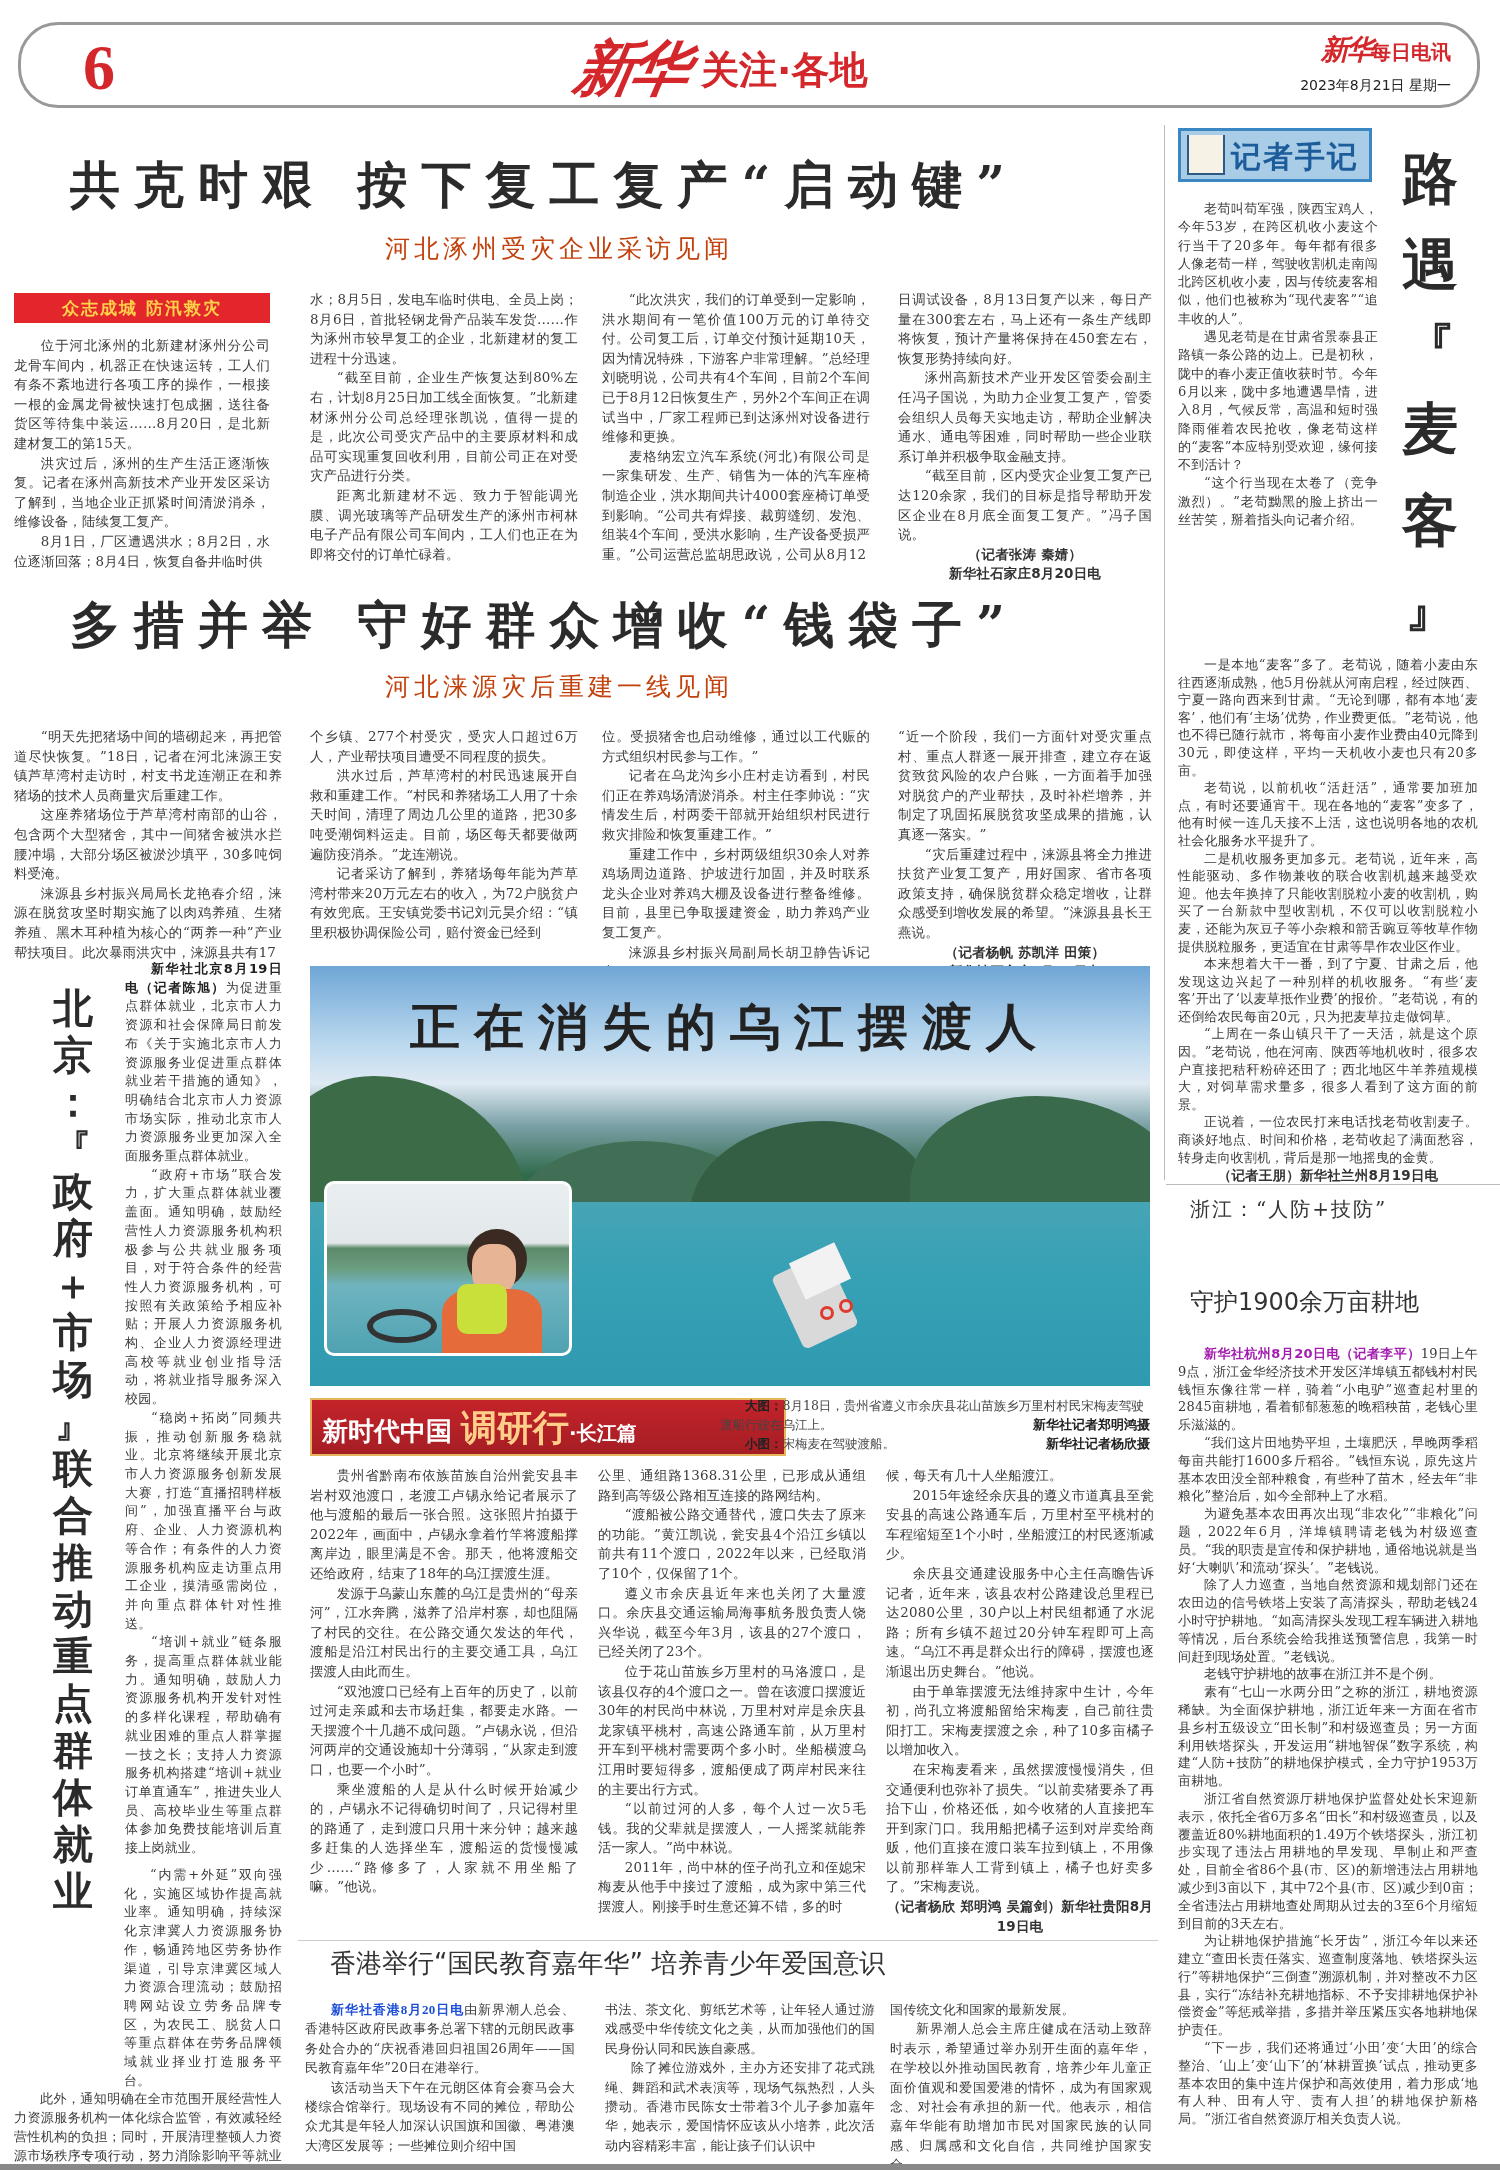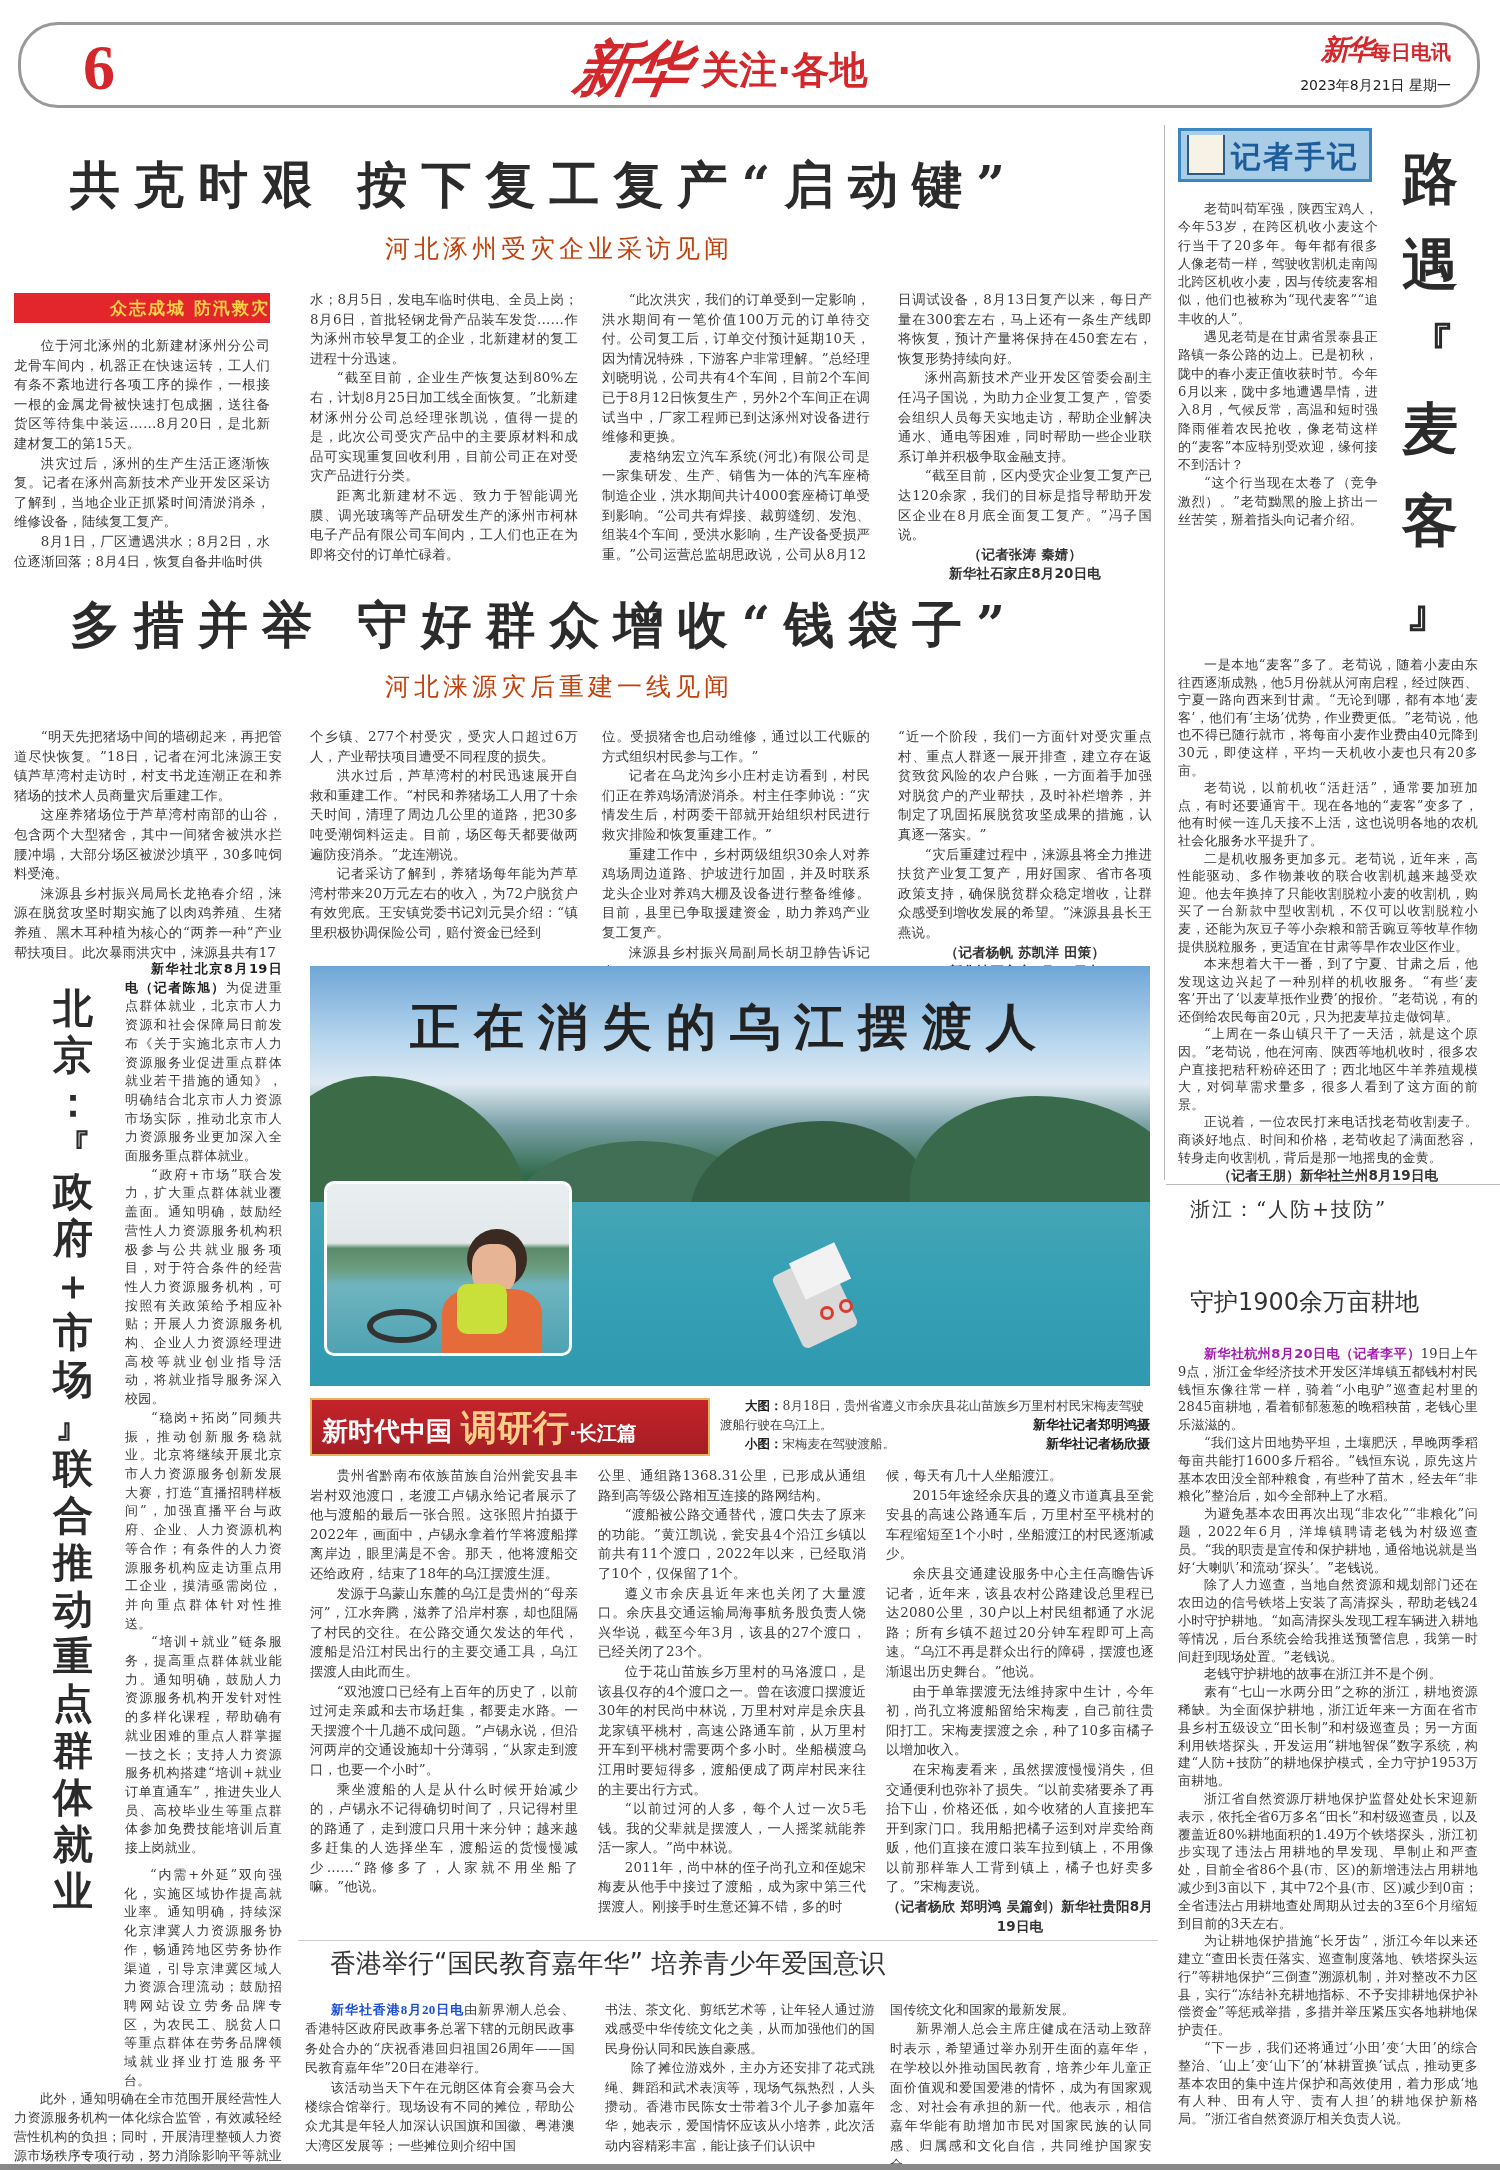--- a/index.html
+++ b/index.html
@@ -12,34 +12,34 @@
 .sig{text-align:center;font-family:"DejaVu Sans","Liberation Sans",sans-serif;font-weight:bold;color:#333;font-size:13.5px;line-height:19.6px}
 
 #masthead{left:18px;top:22px;width:1462px;height:86px;border:3px solid #999;border-radius:40px;background:#fff}
 #page-num{left:62px;top:8px;font-family:"Liberation Serif",serif;font-size:64px;color:#d4272b;font-weight:bold;line-height:70px}
 #mast-brand{left:555px;top:5px;font-family:"DejaVu Serif",serif;font-style:italic;font-weight:bold;font-size:60px;color:#d4272b;line-height:76px;transform:skewX(-10deg);letter-spacing:-6px}
 #mast-section{left:680px;top:20px;font-family:"DejaVu Sans",sans-serif;font-size:38px;color:#d4272b;line-height:50px;font-weight:bold}
 #mast-date{right:26px;top:52px;font-family:"DejaVu Sans",sans-serif;font-size:14px;color:#222}
 
 .hl{font-family:"DejaVu Serif",serif;font-weight:bold;color:#2b2b2b;letter-spacing:14px;white-space:nowrap}
 .sub{font-family:Liberation Serif, serif;color:#c2410c;letter-spacing:4px;white-space:nowrap}
-.redtag{background:#e3262b;color:#ffd24a;font-family:"DejaVu Sans",sans-serif;font-weight:bold;text-align:right;letter-spacing:2px}
+.redtag{background:#e3262b;color:#ffd24a;font-family:"DejaVu Sans",sans-serif;font-weight:bold;text-align:center;letter-spacing:2px}
 .vline{background:#bbb;width:1px}
 
 #notebook{left:1178px;top:128px;width:194px;height:54px;background:#a9cde6;border:3px solid #3b87c3}
 #notebook-icon{position:absolute;left:6px;top:4px;width:38px;height:40px;background:#f6f2e6;border:2px solid #2c5a84;border-top:none}
 #notebook-label{position:absolute;left:50px;top:6px;font-family:"DejaVu Sans",sans-serif;font-weight:bold;font-size:30px;color:#1d5c9a;line-height:40px;letter-spacing:2px}
 .vtitle{font-family:"DejaVu Serif",serif;font-weight:bold;color:#2b2b2b;text-align:center;line-height:1}
 
 #photo{left:310px;top:966px;width:840px;height:420px;overflow:hidden;background:linear-gradient(180deg,#6fa6d6 0%,#b8d7ee 18%,#dfeaf3 28%,#7aa0a6 38%,#2f6a4a 50%,#3f7c5a 60%,#4aa0b0 68%,#3d9db6 80%,#3aa0b8 100%)}
 #photo-title{position:absolute;left:0;top:28px;width:100%;text-align:center;font-family:"DejaVu Serif",serif;font-weight:bold;font-size:50px;color:#222;letter-spacing:14px}
 .mtn{position:absolute;background:#2e5e3e}
 #inset{position:absolute;left:14px;top:215px;width:248px;height:175px;border:3px solid #fff;border-radius:10px;background:linear-gradient(180deg,#e9eef1 0%,#e2e8ea 35%,#5b8a6a 38%,#6b9d7f 50%,#6fb4c0 60%,#4fa2b2 100%);overflow:hidden}
 #boat{position:absolute;left:465px;top:285px;width:90px;height:100px}
-#series-banner{left:310px;top:1398px;width:400px;height:58px;background:linear-gradient(180deg,#c4232a,#a51e24);border:2px solid #e6b45a}
+#series-banner{left:310px;top:1398px;width:476px;height:58px;background:linear-gradient(180deg,#c4232a,#a51e24);border:2px solid #e6b45a}
 #series-text{position:absolute;left:10px;top:6px;font-family:"DejaVu Sans",sans-serif;font-weight:bold;font-size:26px;color:#fff;line-height:42px;white-space:nowrap}
 #series-hl{color:#ffcf8a;font-family:"DejaVu Serif",serif;font-size:36px}
 #series-sub{font-size:20px}
 .cap{font-size:12.5px;line-height:19px;color:#444}
 .cap b{font-family:"DejaVu Sans",sans-serif;color:#222}
 .credit{font-family:"DejaVu Sans",sans-serif;font-weight:bold;font-size:13px;color:#222;text-align:right}
 #bottom-rule{left:0;top:2164px;width:1500px;height:6px;background:#888}
 </style>
 </head>
 <body>

